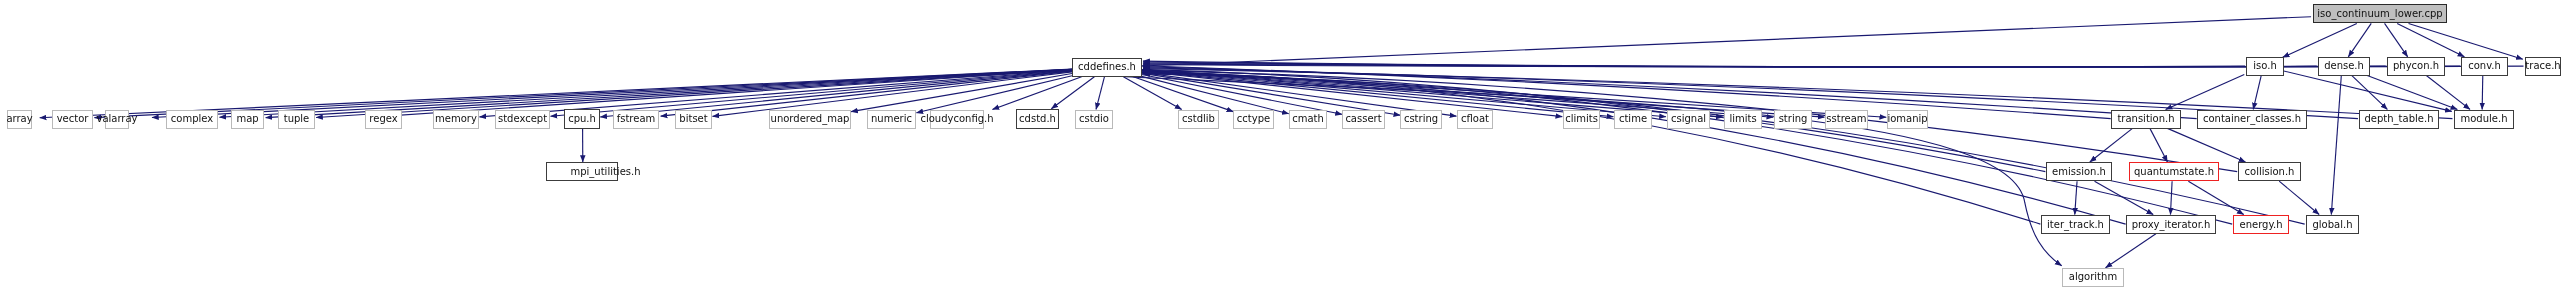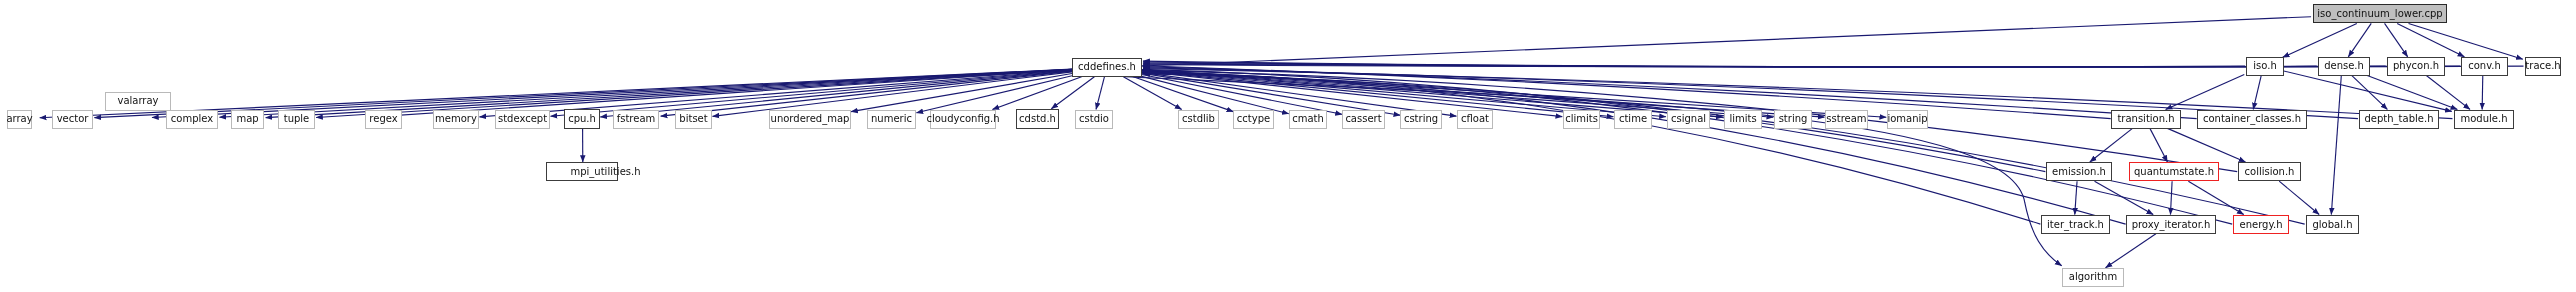--- a/index.html
+++ b/index.html
@@ -113,33 +113,33 @@
   <div id="nodes">
       <div class="node main" style="left: 2313px; top: 4.3px; width: 134px; height: 19px;">iso_continuum_lower.cpp</div>
       <div class="node doc" style="left: 1072px; top: 58px; width: 70px; height: 18.5px;">cddefines.h</div>
       <div class="node doc" style="left: 2246px; top: 57px; width: 38px; height: 18.5px;">iso.h</div>
       <div class="node doc" style="left: 2318px; top: 57px; width: 52px; height: 18.5px;">dense.h</div>
       <div class="node doc" style="left: 2387px; top: 57px; width: 58px; height: 18.5px;">phycon.h</div>
       <div class="node doc" style="left: 2461px; top: 57px; width: 47px; height: 18.5px;">conv.h</div>
       <div class="node doc" style="left: 2525px; top: 57px; width: 36px; height: 18.5px;">trace.h</div>
       <div class="node ext" style="left: 7px; top: 110px; width: 25px; height: 18.5px;">array</div>
       <div class="node ext" style="left: 52px; top: 110px; width: 41px; height: 18.5px;">vector</div>
-      <div class="node ext" style="left: 105px; top: 92px; width: 66px; height: 18.5px;">valarray</div>
+      <div class="node ext" style="left: 105px; top: 110px; width: 24px; height: 18.5px;">valarray</div>
       <div class="node ext" style="left: 166px; top: 110px; width: 52px; height: 18.5px;">complex</div>
       <div class="node ext" style="left: 231px; top: 110px; width: 33px; height: 18.5px;">map</div>
       <div class="node ext" style="left: 278px; top: 110px; width: 37px; height: 18.5px;">tuple</div>
       <div class="node ext" style="left: 329px; top: 110px; width: 37px; height: 18.5px; margin-left: 36px;">regex</div>
       <div class="node ext" style="left: 433px; top: 110px; width: 46px; height: 18.5px;">memory</div>
       <div class="node ext" style="left: 495px; top: 110px; width: 55px; height: 18.5px;">stdexcept</div>
       <div class="node doc" style="left: 564px; top: 109px; width: 36px; height: 20px;">cpu.h</div>
       <div class="node ext" style="left: 613px; top: 110px; width: 46px; height: 18.5px;">fstream</div>
       <div class="node ext" style="left: 675px; top: 110px; width: 37px; height: 18.5px;">bitset</div>
       <div class="node ext" style="left: 769px; top: 110px; width: 82px; height: 18.5px;">unordered_map</div>
       <div class="node ext" style="left: 867px; top: 110px; width: 49px; height: 18.5px;">numeric</div>
-      <div class="node ext" style="left: 930px; top: 110px; width: 66px; height: 18.5px;">cloudyconfig.h</div>
+      <div class="node ext" style="left: 930px; top: 110px; width: 54px; height: 18.5px;">cloudyconfig.h</div>
       <div class="node doc" style="left: 1016px; top: 109px; width: 43px; height: 20px;">cdstd.h</div>
       <div class="node ext" style="left: 1075px; top: 110px; width: 38px; height: 18.5px;">cstdio</div>
       <div class="node ext" style="left: 1178px; top: 110px; width: 41px; height: 18.5px;">cstdlib</div>
       <div class="node ext" style="left: 1233px; top: 110px; width: 41px; height: 18.5px;">cctype</div>
       <div class="node ext" style="left: 1289px; top: 110px; width: 38px; height: 18.5px;">cmath</div>
       <div class="node ext" style="left: 1342px; top: 110px; width: 43px; height: 18.5px;">cassert</div>
       <div class="node ext" style="left: 1400px; top: 110px; width: 42px; height: 18.5px;">cstring</div>
       <div class="node ext" style="left: 1457px; top: 110px; width: 36px; height: 18.5px;">cfloat</div>
       <div class="node ext" style="left: 1563px; top: 110px; width: 37px; height: 18.5px;">climits</div>
       <div class="node ext" style="left: 1614px; top: 110px; width: 38px; height: 18.5px;">ctime</div>

